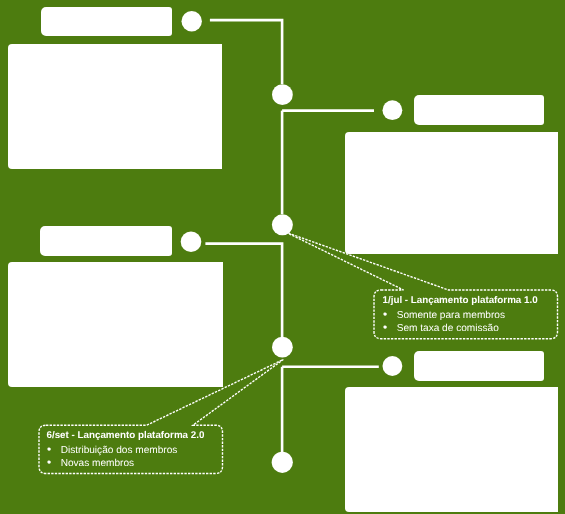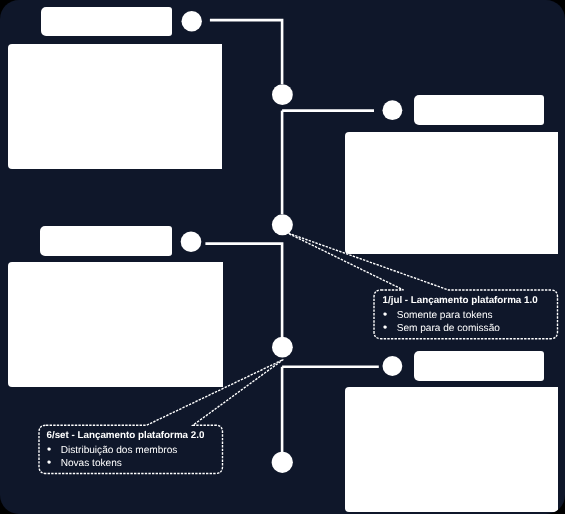--- a/index.html
+++ b/index.html
@@ -1,18 +1,18 @@
 <!DOCTYPE html>
 <html><head>
 <meta charset="utf-8">
 <title>Roadmap</title>
 <style>
   html,body{margin:0;padding:0;background:#000;}
   body{width:565px;height:514px;overflow:hidden;font-family:"Liberation Sans",sans-serif;-webkit-font-smoothing:antialiased;text-rendering:geometricPrecision;}
-  #stage{position:relative;width:565px;height:514px;background:#0f172a;overflow:hidden;border-radius:19px;}
+  #stage{position:relative;width:565px;height:514px;background:#4d7c0f;overflow:hidden;}
   .card{position:absolute;background:#fff;border-radius:4px 0 0 4px;}
   .pill{position:absolute;background:#fff;border-radius:5px 3px 3px 5px;}
   svg.overlay{position:absolute;left:0;top:0;width:565px;height:514px;overflow:visible;}
   .tipbox{position:absolute;transform:translateZ(0);}
 </style>
 </head>
 <body>
 
 <div id="stage">
 
@@ -49,33 +49,33 @@
     </g>
 
     <path fill="none" stroke="#fff" stroke-width="1.4" stroke-dasharray="2.4 1.2" d="M381,290 L403.5,290 L286.5,232.5 L448.5,290 L550.5,290 Q557.5,290 557.5,297 L557.5,331.7 Q557.5,338.7 550.5,338.7 L381,338.7 Q374,338.7 374,331.7 L374,297 Q374,290 381,290 Z"></path>
     <path fill="none" stroke="#fff" stroke-width="1.4" stroke-dasharray="2.4 1.2" d="M46,425.2 L146.7,425.2 L283.3,359.5 L193,425.2 L215.5,425.2 Q222.5,425.2 222.5,432.2 L222.5,466.5 Q222.5,473.5 215.5,473.5 L46,473.5 Q39,473.5 39,466.5 L39,432.2 Q39,425.2 46,425.2 Z"></path>
   </svg>
 
   <div class="tipbox" style="left:374px;top:290px;width:188px;height:47px;">
     <div style="position:absolute;left:8.5px;top:5px;font-size:9.8px;font-weight:bold;color:#fff;white-space:nowrap;">1/jul - Lançamento plataforma 1.0</div>
     <div style="position:absolute;left:9px;top:14.5px;">
       <span style="font-size:12px;color:#fff;position:relative;top:0.6px;">•</span>
-      <span style="font-size:10.1px;color:#fff;margin-left:5px;white-space:nowrap;">Somente para tokens</span>
+      <span style="font-size:10.1px;color:#fff;margin-left:5px;white-space:nowrap;">Somente para membros</span>
     </div>
     <div style="position:absolute;left:9px;top:27.5px;">
       <span style="font-size:12px;color:#fff;position:relative;top:0.6px;">•</span>
-      <span style="font-size:10.1px;color:#fff;margin-left:5px;white-space:nowrap;">Sem para de comissão</span>
+      <span style="font-size:10.1px;color:#fff;margin-left:5px;white-space:nowrap;">Sem taxa de comissão</span>
     </div>
   </div>
 
   <div class="tipbox" style="left:38px;top:425px;width:184px;height:48px;">
     <div style="position:absolute;left:8.5px;top:5px;font-size:9.8px;font-weight:bold;color:#fff;white-space:nowrap;">6/set - Lançamento plataforma 2.0</div>
     <div style="position:absolute;left:9px;top:14.5px;">
       <span style="font-size:12px;color:#fff;position:relative;top:0.6px;">•</span>
       <span style="font-size:10.1px;color:#fff;margin-left:5px;white-space:nowrap;">Distribuição dos membros</span>
     </div>
     <div style="position:absolute;left:9px;top:27.5px;">
       <span style="font-size:12px;color:#fff;position:relative;top:0.6px;">•</span>
-      <span style="font-size:10.1px;color:#fff;margin-left:5px;white-space:nowrap;">Novas tokens</span>
+      <span style="font-size:10.1px;color:#fff;margin-left:5px;white-space:nowrap;">Novas membros</span>
     </div>
   </div>
 
 </div>
 
 </body></html>

